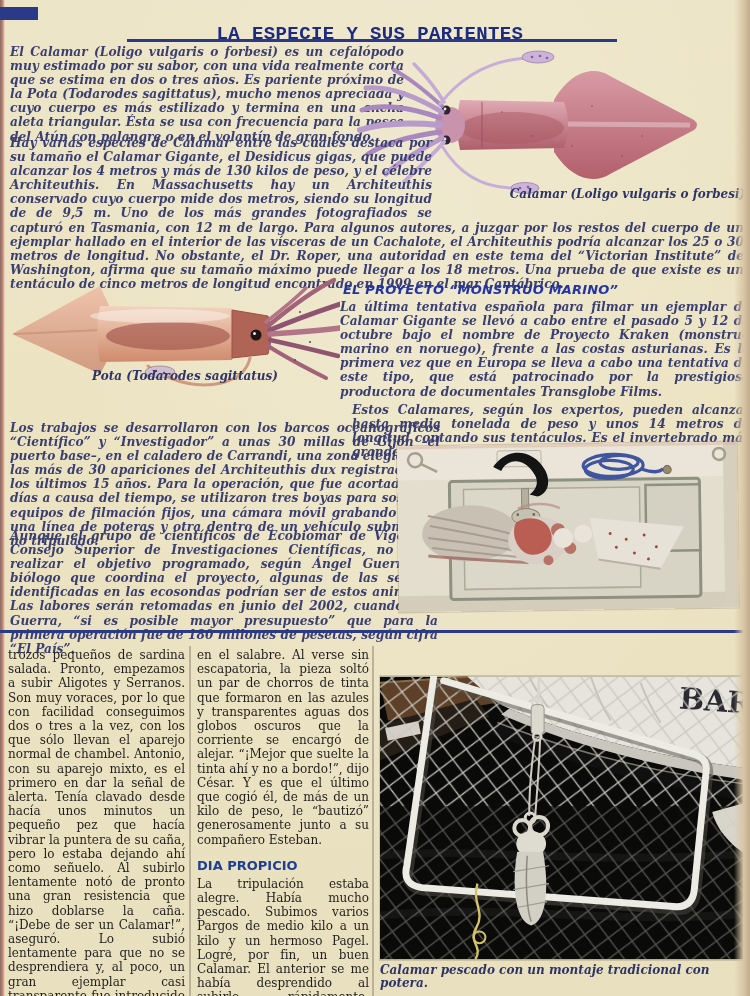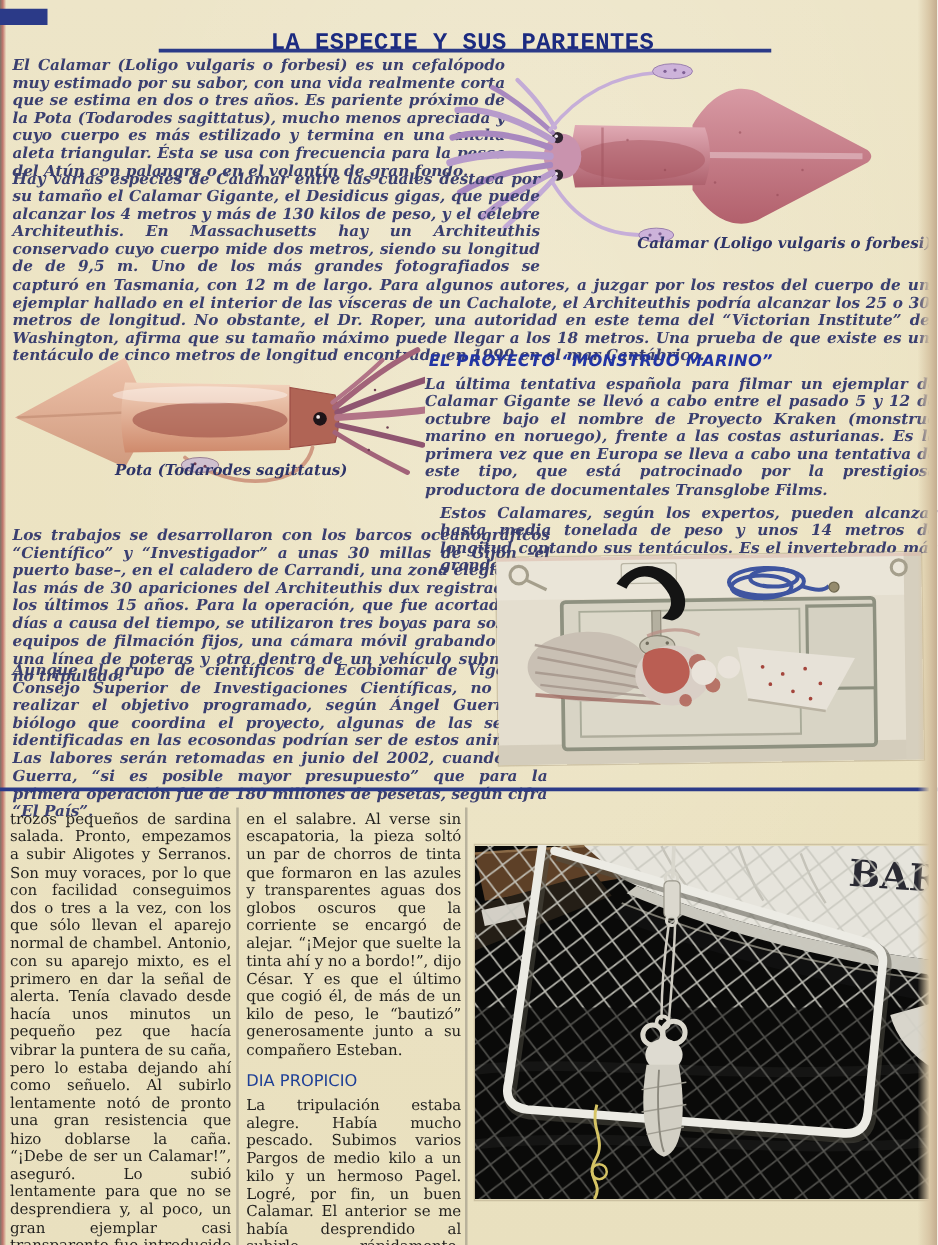--- a/index.html
+++ b/index.html
@@ -21,21 +21,21 @@
   .title-rule{position:absolute;left:127px;top:39px;width:490px;height:3px;background:#2b3a88;}
   .main-rule{position:absolute;left:0;top:630px;width:750px;height:3px;background:#2b3a88;}
   .navy{font-weight:bold;font-style:italic;color:#3a3f70;text-align:justify;
     font-size:12.2px;line-height:14.1px;}
   .abs{position:absolute;}
   .cap{font-weight:bold;font-style:italic;color:#2e3468;font-size:12px;line-height:13px;}
   .sec-head{font-family:"DejaVu Sans",sans-serif;font-weight:bold;font-style:italic;
     font-size:13px;color:#2134a4;letter-spacing:.2px;}
   .float-spacer{float:right;width:312px;height:84px;}
   .col{font-size:12px;line-height:14.2px;color:#201f1d;text-align:justify;}
-  .col-head{font-family:"DejaVu Sans",sans-serif;font-weight:normal;font-size:13px;
+  .col-head{font-family:"DejaVu Sans",sans-serif;font-weight:bold;font-size:13px;
     color:#1e3f96;margin:11px 0 4px 0;}
   .vdiv{position:absolute;top:646px;width:2px;height:350px;background:#a49e8b;opacity:.7;}
   .photo{position:absolute;box-shadow:0 0 0 1px rgba(120,100,70,.25);}
   svg{display:block;}
 </style>
 </head>
 <body>
 
 <div class="page">
   <div class="edge-left"></div>
@@ -277,15 +277,16 @@
         <path d="M134,196 L170,190"></path>
           <path d="M134,214 L170,208"></path>
           <path d="M138,232 L168,226"></path>
       </g>
       <path d="M148,180 C146,210 148,236 152,246" stroke="#8b887d" stroke-width="1.5" fill="none"></path>
       <path d="M98,208 C92,228 106,236 97,252 C88,268 104,270 96,284" stroke="#d6c464" stroke-width="2.4" fill="none"></path>
       <circle cx="100" cy="262" r="6" fill="none" stroke="#d6c464" stroke-width="2"></circle>
     </svg>
   </div>
 
+  <div class="abs cap" style="left:380px;top:964px;width:368px;">Calamar pescado con un montaje tradicional con potera.</div>
 
   <div class="edge-right"></div>
 </div>
 
 </body></html>

